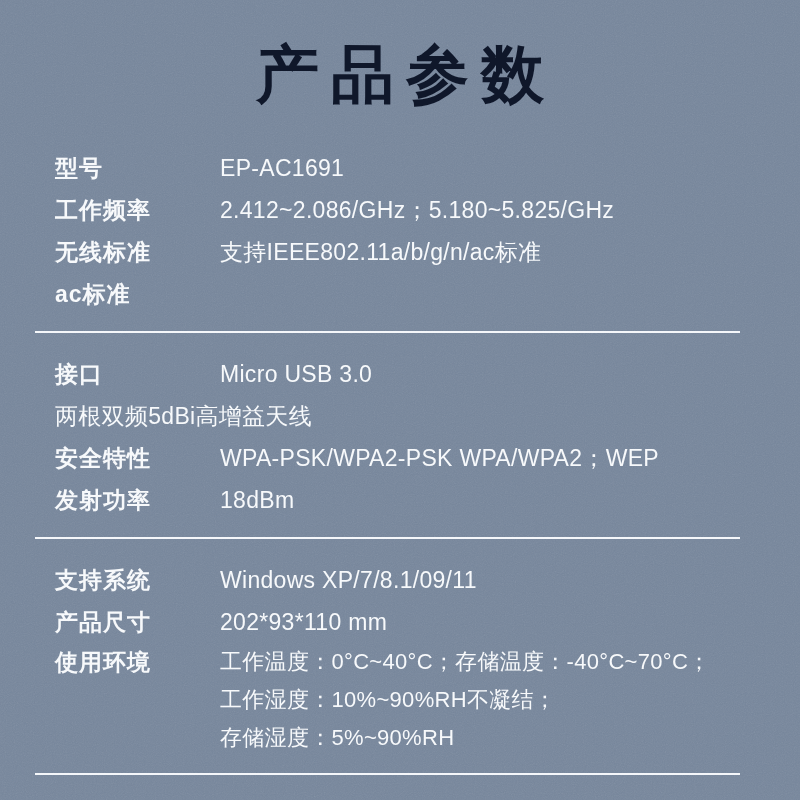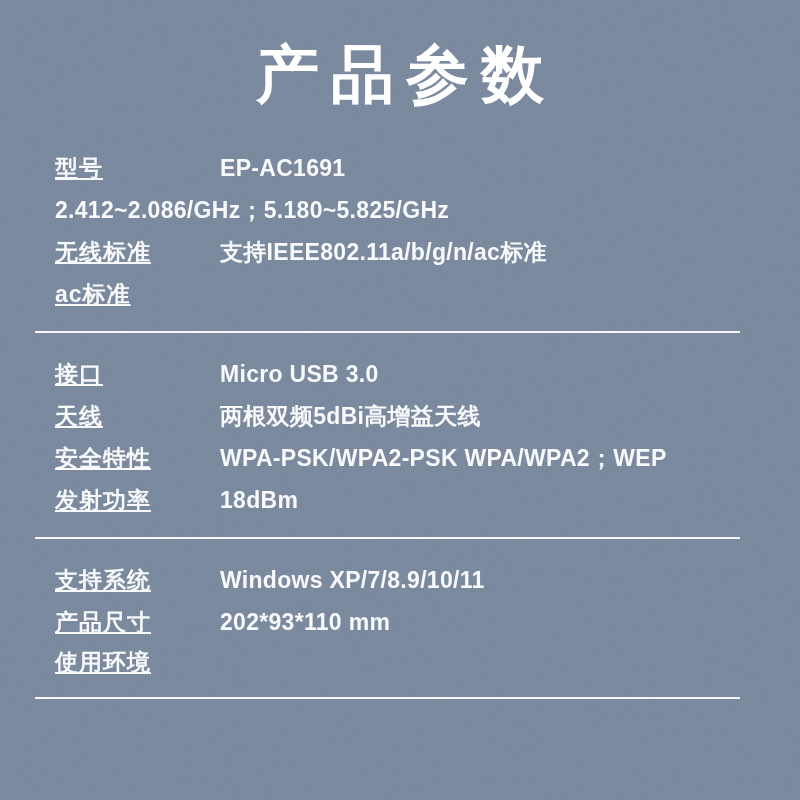--- a/index.html
+++ b/index.html
@@ -27,45 +27,44 @@
     position: absolute;
     top: 36px;
     left: 0;
     right: 0;
     text-align: center;
     font-size: 63px;
     line-height: 76px;
     font-weight: 900;
     letter-spacing: 12px;
     padding-left: 12px; 
-    color: #ffffff;
+    color: #0f172a;
     white-space: nowrap;
   }
   .spec-table {
     position: absolute;
     top: 147px;
     left: 55px;
     right: 55px;
   }
   .row {
     height: 42px;
     display: flex;
     align-items: center;
     font-size: 23px;
   }
   .row .label {
     flex: none;
     width: 165px;
     font-weight: bold;
     letter-spacing: 1px;
-    text-decoration: underline;
   }
   .row .value {
     flex: 1;
-    font-weight: bold;
+    font-weight: normal;
     letter-spacing: 0.3px;
     white-space: nowrap;
   }
   .row.multiline {
     height: auto;
     align-items: flex-start;
     justify-content: space-between;
   }
   .row.multiline .label {
     line-height: 38px;
@@ -99,64 +98,69 @@
   <div class="title">产品参数</div>
 
   <div class="spec-table">
 
     <div class="group">
       <div class="row">
         <span class="label">型号</span>
         <span class="value">EP-AC1691</span>
       </div>
       <div class="row">
+        <span class="label">工作频率</span>
         <span class="value">2.412~2.086/GHz；5.180~5.825/GHz</span>
       </div>
       <div class="row">
         <span class="label">无线标准</span>
         <span class="value">支持IEEE802.11a/b/g/n/ac标准</span>
       </div>
       <div class="row">
         <span class="label">ac标准</span>
       </div>
     </div>
 
     <div class="divider"></div>
 
     <div class="group">
       <div class="row">
         <span class="label">接口</span>
         <span class="value">Micro USB 3.0</span>
       </div>
       <div class="row">
-        <span class="label">天线</span>
         <span class="value">两根双频5dBi高增益天线</span>
       </div>
       <div class="row">
         <span class="label">安全特性</span>
         <span class="value">WPA-PSK/WPA2-PSK WPA/WPA2；WEP</span>
       </div>
       <div class="row">
         <span class="label">发射功率</span>
         <span class="value">18dBm</span>
       </div>
     </div>
 
     <div class="divider"></div>
 
     <div class="group">
       <div class="row">
         <span class="label">支持系统</span>
-        <span class="value">Windows XP/7/8.9/10/11</span>
+        <span class="value">Windows XP/7/8.1/09/11</span>
       </div>
       <div class="row">
         <span class="label">产品尺寸</span>
         <span class="value">202*93*110 mm</span>
       </div>
       <div class="row multiline">
         <span class="label">使用环境</span>
+        <span class="value">
+          <div class="env-line">工作温度：0°C~40°C；存储温度：-40°C~70°C；</div>
+          <div class="env-line">工作湿度：10%~90%RH不凝结；</div>
+          <div class="env-line">存储湿度：5%~90%RH</div>
+        </span>
       </div>
     </div>
 
     <div class="divider"></div>
 
   </div>
 </div>
 
 </body></html>

